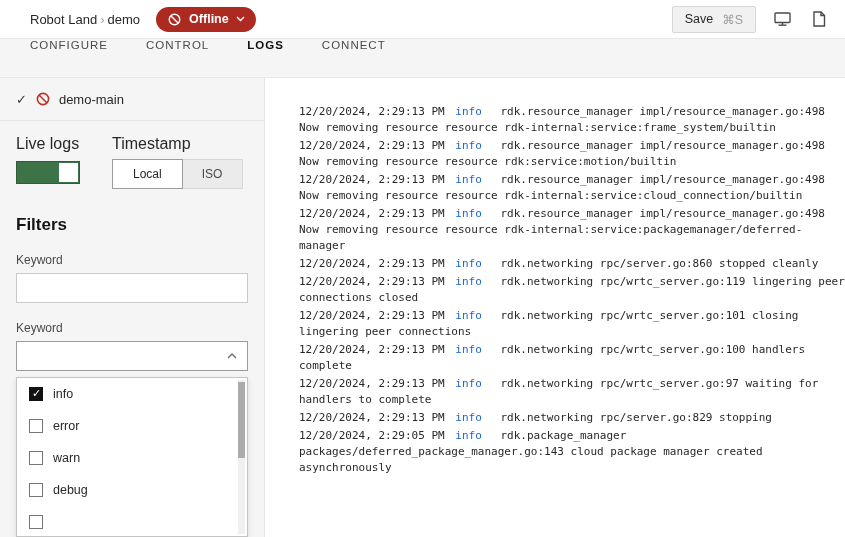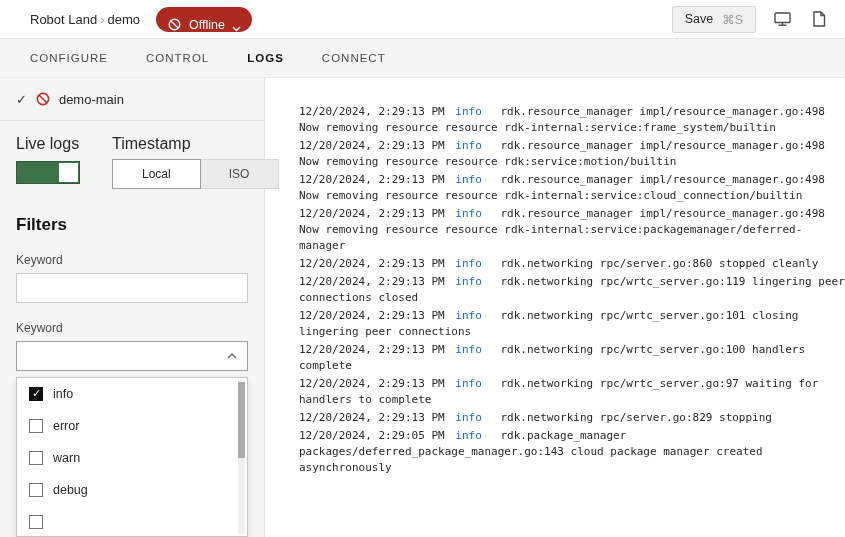--- a/index.html
+++ b/index.html
@@ -4,42 +4,42 @@
 <style>
   * { margin:0; padding:0; box-sizing:border-box; }
   html,body { width:845px; height:537px; overflow:hidden; }
   body { font-family:"Liberation Sans",sans-serif; background:#fff; color:#282828; }
 
   
   .topbar { height:39px; display:flex; align-items:center; padding:0 16px 0 30px; border-bottom:1px solid #e8e8e8; background:#fff; }
   .breadcrumb { display:flex; align-items:center; gap:3px; font-size:13px; }
   .bc-sep { color:#9c9c9c; }
   .bc-machine { font-weight:400; }
-  .status-badge { margin-left:16px; display:inline-flex; align-items:flex-end; gap:7px; background:#ad2a20; color:#fff; height:25px; padding:0 11px; border-radius:13px; font-size:12.5px; cursor:pointer; border:none; font-family:inherit; }
+  .status-badge { margin-left:16px; display:inline-flex; align-items:center; gap:7px; background:#ad2a20; color:#fff; height:25px; padding:0 11px; border-radius:13px; font-size:12.5px; cursor:pointer; border:none; font-family:inherit;font-weight:bold; }
   .topbar-right { margin-left:auto; display:flex; align-items:center; gap:15px; }
   .save-btn { display:inline-flex; gap:9px; align-items:center; height:27px; padding:0 12px; background:#f1f1f1; border:1px solid #d7d7d7; border-radius:2px; font-size:12.5px; font-family:inherit; cursor:pointer; color:#282828; }
   .save-shortcut { color:#9c9c9c; }
   .icon-btn { background:none; border:none; padding:2px; cursor:pointer; display:flex; align-items:center; }
 
   
-  .tabbar { height:39px; background:#f5f5f5; display:flex; align-items:center; padding-left:30px; gap:38px; border-bottom:1px solid #e8e8e8; }
+  .tabbar { height:39px; background:#f5f5f5; display:flex; align-items:flex-start; padding-left:30px; gap:38px; border-bottom:1px solid #e8e8e8; }
   .tab { font-size:11.5px; letter-spacing:1px; color:#4a4a4a; font-weight:500; cursor:pointer; background:none; border:none; font-family:inherit; }
   .tab.active { color:#101010; font-weight:700; }
 
   
   .content { display:flex; height:459px; }
   .sidebar { width:265px; min-width:265px; background:#f5f5f5; border-right:1px solid #e4e4e4; position:relative; }
   .part-row { display:flex; align-items:center; gap:8px; padding:13px 16px; border-bottom:1px solid #e4e4e4; font-size:13px; }
   .check-glyph { color:#3a3a3a; font-size:13px; }
   .controls { display:flex; padding:14px 16px 0; gap:32px; }
   .ctl-label { font-size:16px; color:#282828; display:block; }
   .toggle { margin-top:8px; width:64px; height:23px; background:#3d7447; border:1px solid #315c39; position:relative; cursor:pointer; }
   .toggle-knob { position:absolute; right:1px; top:1px; width:19px; height:19px; background:#fff; }
   .segmented { margin-top:6px; display:inline-flex; border:1px solid #d7d7d7; background:#ebebeb; }
-  .seg { font-size:12px; padding:7px 29px; color:#4a4a4a; background:transparent; border:none; font-family:inherit; cursor:pointer; }
+  .seg { font-size:12px; padding:7px 20px; color:#4a4a4a; background:transparent; border:none; font-family:inherit; cursor:pointer; }
   .seg.selected { background:#fff; border:1px solid #9c9c9c; margin:-1px; color:#282828; }
   .filters-title { font-size:17px; font-weight:700; margin:26px 16px 0; color:#131414; }
   .field-label { font-size:12px; color:#4a4a4a; margin:18px 16px 6px; display:block; }
   .text-input { margin:0 16px; width:calc(100% - 32px); height:30px; background:#fff; border:1px solid #c9c9c9; font-size:12.5px; padding:0 8px; font-family:inherit; }
   .select { margin:0 16px; width:calc(100% - 32px); height:30px; background:#fff; border:1px solid #9c9c9c; display:flex; align-items:center; justify-content:flex-end; padding:0 10px; cursor:pointer; }
   .dropdown { margin:6px 16px 0; width:calc(100% - 32px); background:#fff; border:1px solid #c4c4c4; height:160px; position:relative; box-shadow:0 2px 6px rgba(0,0,0,.10); overflow:hidden; }
   .dd-item { display:flex; align-items:center; gap:10px; height:32px; padding:0 12px; font-size:12.5px; cursor:pointer; }
   .checkbox { width:14px; height:14px; min-width:14px; border:1px solid #757575; background:#fff; position:relative; }
   .checkbox.checked { background:#111; border-color:#111; }
   .checkbox.checked::after { content:"✓"; color:#fff; position:absolute; left:2px; top:-1px; font-size:11px; }

